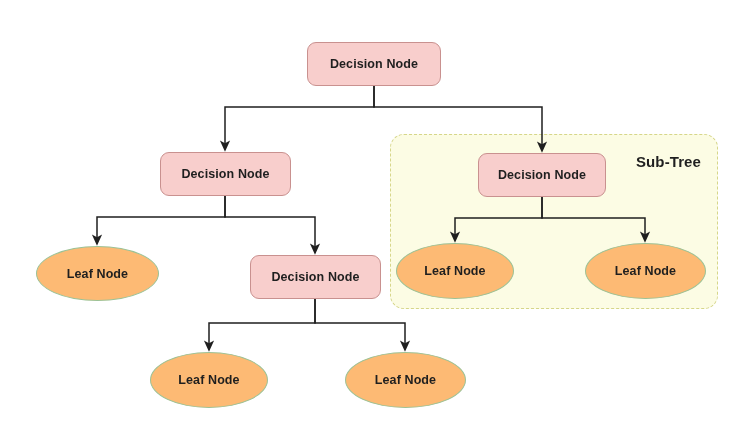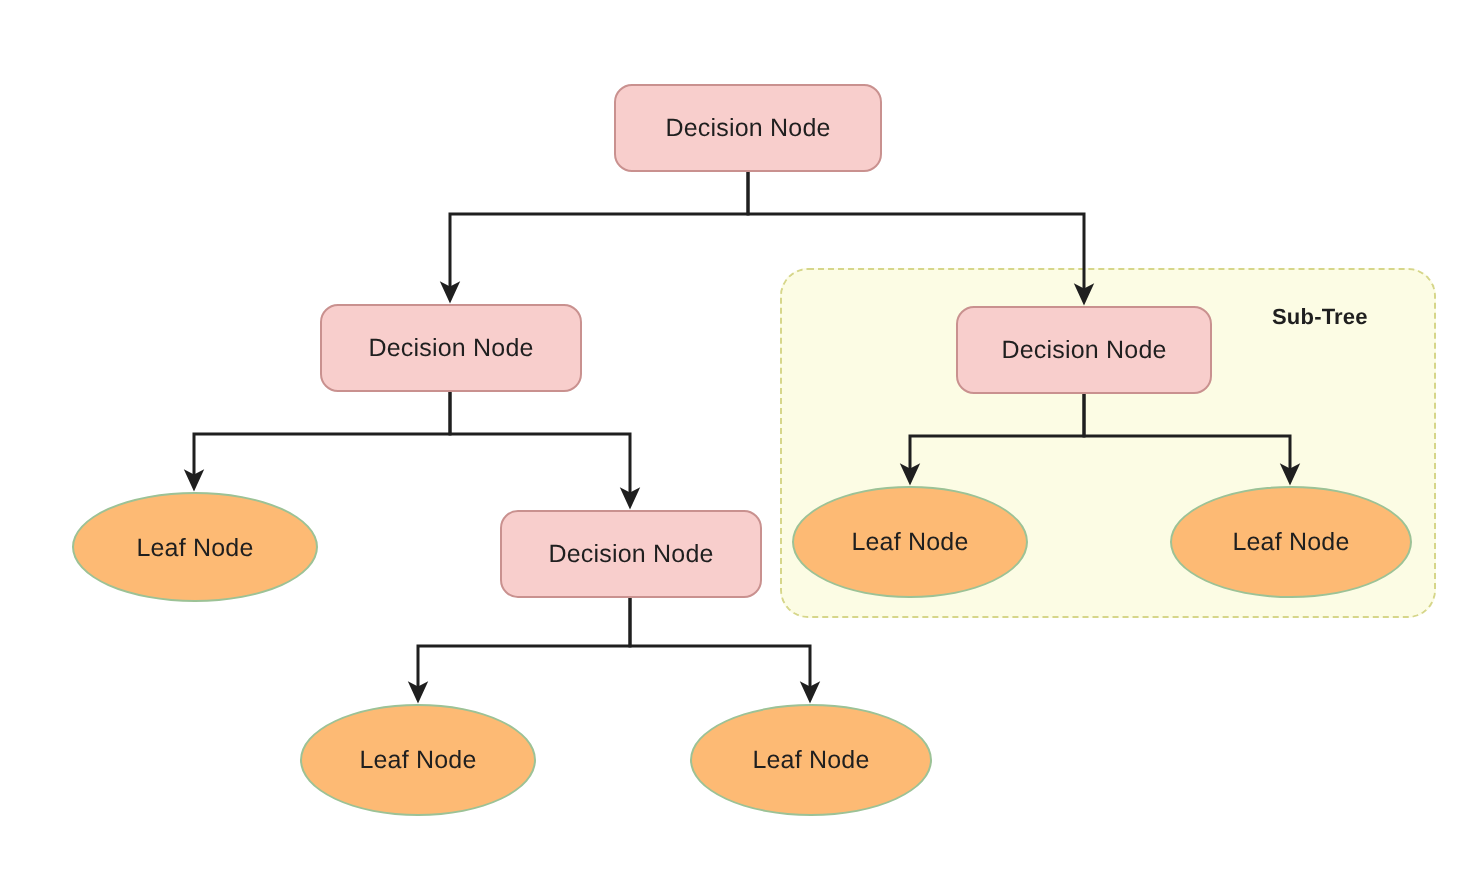--- a/index.html
+++ b/index.html
@@ -27,21 +27,21 @@
     height: 175px;
     background: #fcfce4;
     border: 1.4px dashed #d6d68a;
     border-radius: 14px;
     box-sizing: border-box;
   }
   .subtree-label {
     position: absolute;
     left: 636px;
     top: 153px;
-    font-size: 11px;
+    font-size: 15px;
     font-weight: bold;
     color: #1f1f1f;
     letter-spacing: 0.1px;
     white-space: nowrap;
   }
   
   #edges {
     position: absolute;
     left: 0;
     top: 0;
@@ -49,21 +49,21 @@
     height: 443px;
   }
   
   .node {
     position: absolute;
     display: flex;
     align-items: center;
     justify-content: center;
     box-sizing: border-box;
     font-size: 12.5px;
-    font-weight: normal;
+    font-weight: bold;
     color: #1f1f1f;
     letter-spacing: 0.1px;
     white-space: nowrap;
     text-align: center;
   }
   .decision {
     background: #f8cecc;
     border: 1.2px solid #c9918f;
     border-radius: 9px;
   }

